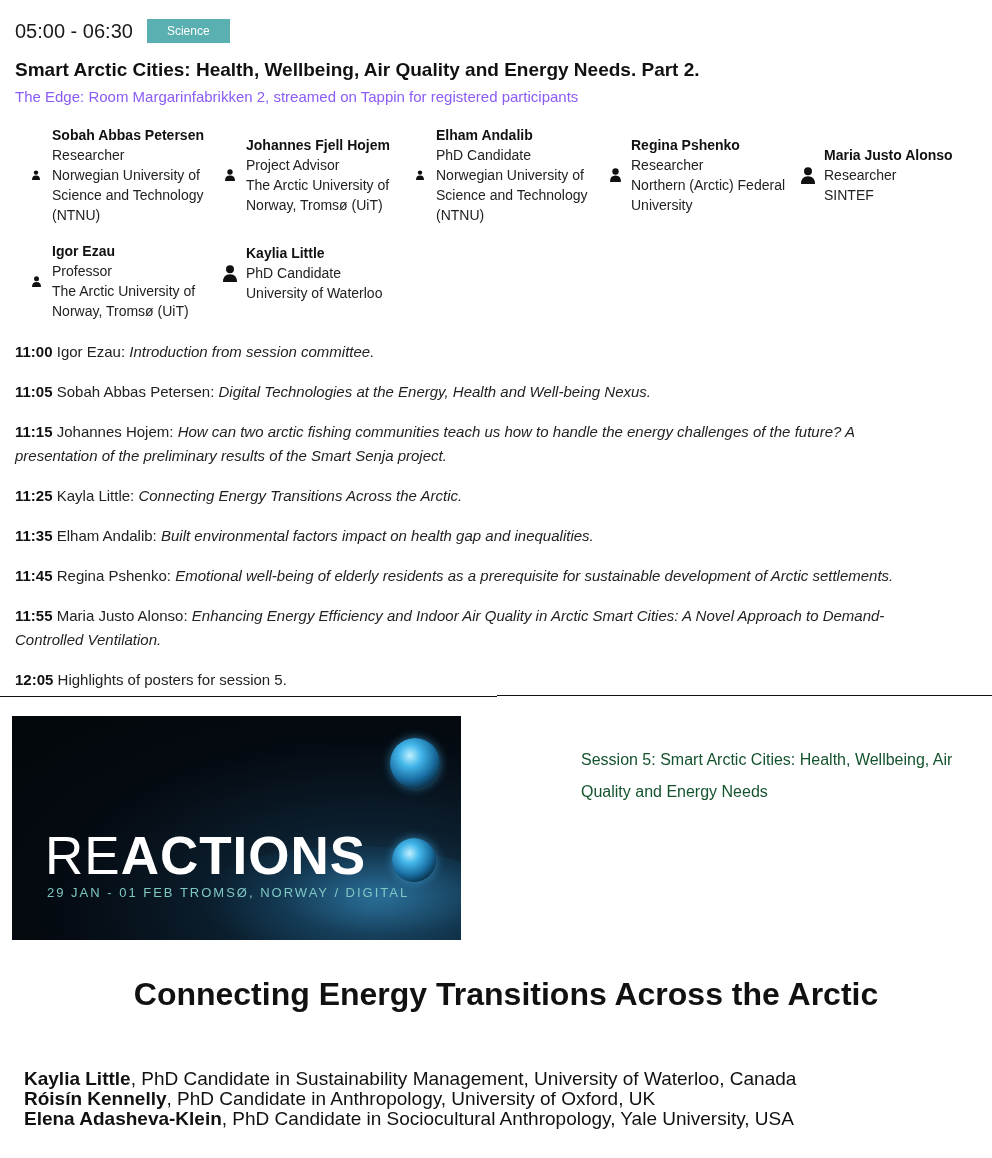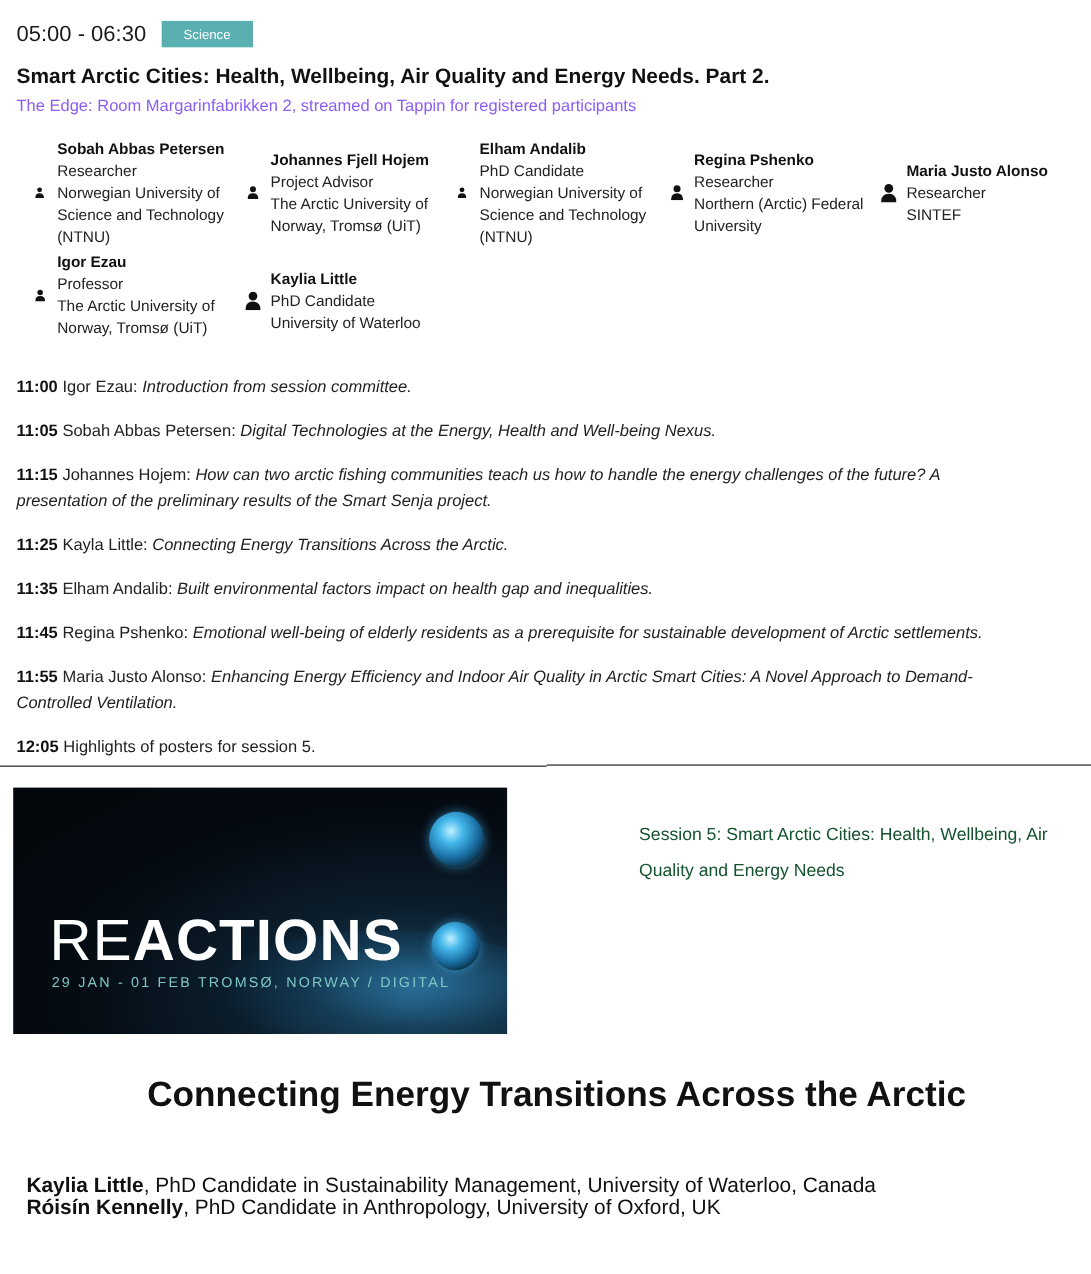--- a/index.html
+++ b/index.html
@@ -127,21 +127,21 @@
         <path d="M0 17 Q0 9.2 7 9.2 Q14 9.2 14 17 Z" fill="#111"></path>
       </svg>
     </div>
   <div class="lines">
     <div class="name">Maria Justo Alonso</div>
     <div>Researcher</div>
     <div>SINTEF</div>
   </div>
 </div>
 
-<div class="speaker" style="left:28px; top:228px;">
+<div class="speaker" style="left:28px; top:241px;">
   <div class="icon">
       <svg width="9" height="11" viewBox="0 0 9 11">
         <circle cx="4.5" cy="2.8" r="2.5" fill="#111"></circle>
         <path d="M0 11 Q0 6.1 4.5 6.1 Q9 6.1 9 11 Z" fill="#111"></path>
       </svg>
     </div>
   <div class="lines">
     <div class="name">Igor Ezau</div>
     <div>Professor</div>
     <div>The Arctic University of</div>
@@ -201,13 +201,14 @@
   <div class="l4">29 JAN - 01 FEB TROMSØ, NORWAY / DIGITAL</div>
 </div>
 
 <div class="session-heading">Session 5: Smart Arctic Cities: Health, Wellbeing, Air Quality and Energy Needs</div>
 
 <div class="talk-title">Connecting Energy Transitions Across the Arctic</div>
 
 <div class="authors">
   <div class="row"><b>Kaylia Little</b><span>, PhD Candidate in Sustainability Management, University of Waterloo, Canada</span></div>
   <div class="row"><b>Róisín Kennelly</b><span>, PhD Candidate in Anthropology, University of Oxford, UK</span></div>
+  <div class="row"><b>Elena Adasheva-Klein</b><span>, PhD Candidate in Sociocultural Anthropology, Yale University, USA</span></div>
 </div>
 
 </body></html>

